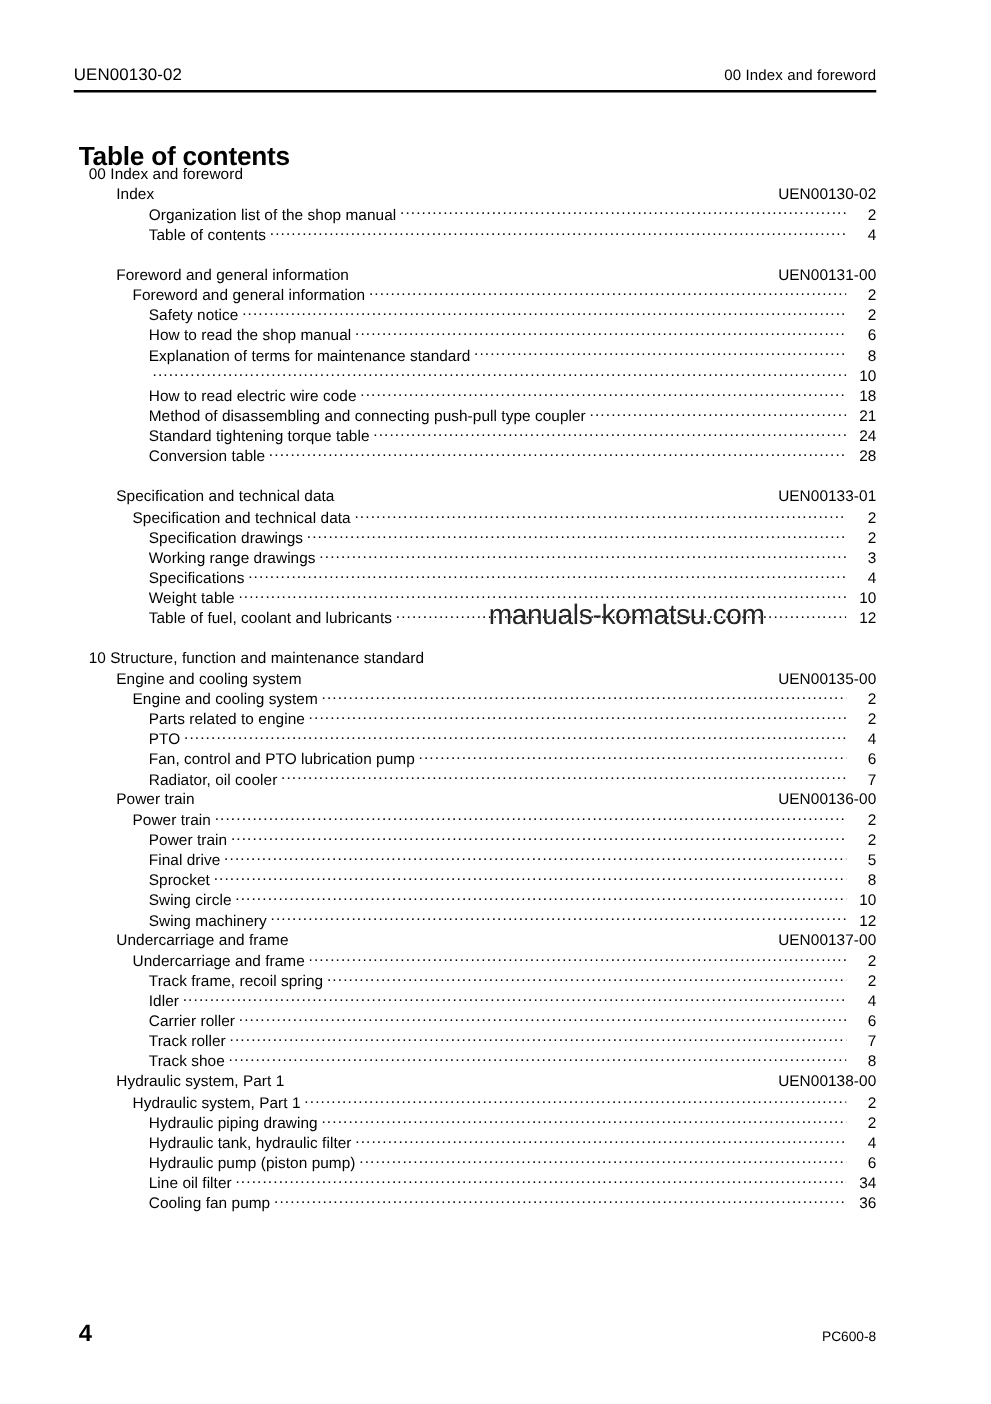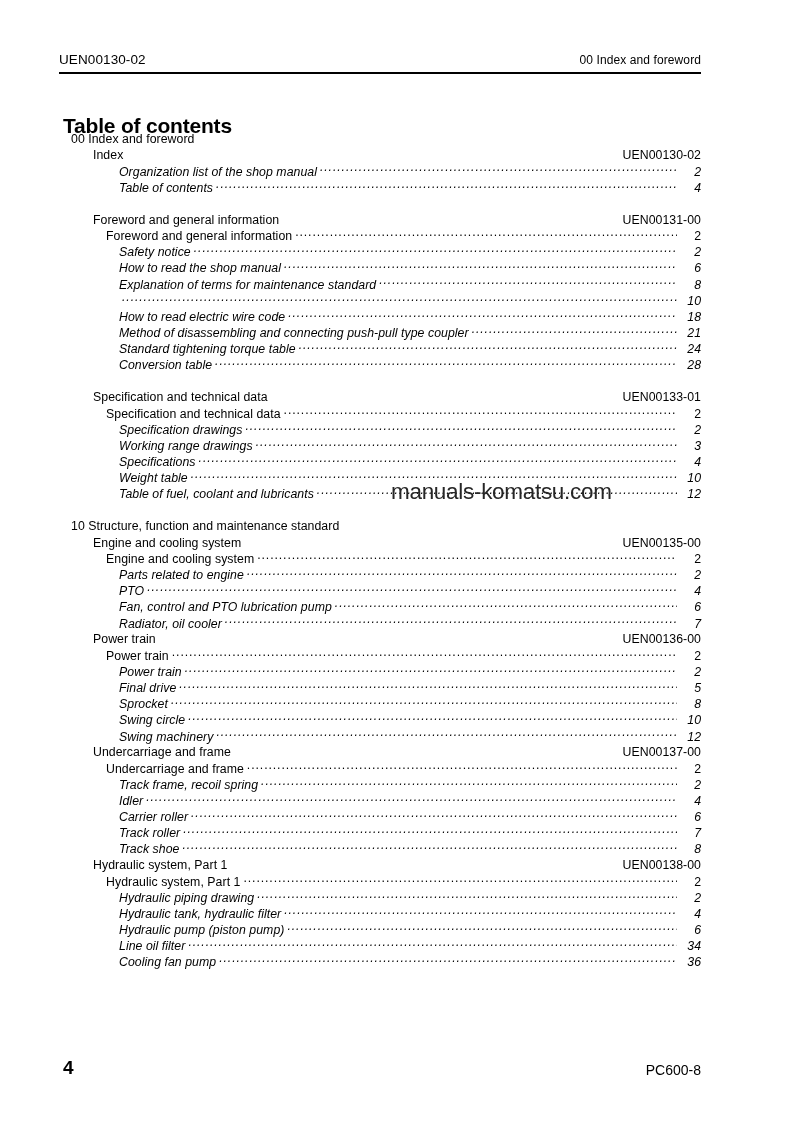--- a/index.html
+++ b/index.html
@@ -109,21 +109,21 @@
   .toc-row .value.code {
     min-width: 0;
     font-size: 12.3px;
     letter-spacing: 0.05px;
   }
 
   
   .lvl0 { padding-left: 12px; }
   .lvl1 { padding-left: 34px; }
   .lvl2 { padding-left: 47px; }
-  .lvl3 { padding-left: 60px; font-style: italic; }
+  .lvl3 { padding-left: 60px; }
   .toc-row.plain .label  { flex: 1 1 auto; }
 
   .spacer { height: 16.15px; }
 
   
   .watermark {
     position: absolute;
     left: 374px;
     top: 479px;
     font-size: 22.5px;
@@ -141,21 +141,21 @@
     left: 62px;
     top: 1057px;
     font-size: 19px;
     font-weight: bold;
     line-height: 22px;
   }
   .footer-model {
     position: absolute;
     right: 93px;
     top: 1062px;
-    font-size: 14px;
+    font-size: 11px;
     line-height: 16px;
     white-space: nowrap;
     margin-left: 36px;
   }
 </style>
 </head>
 <body>
 
 <div class="page">
 

